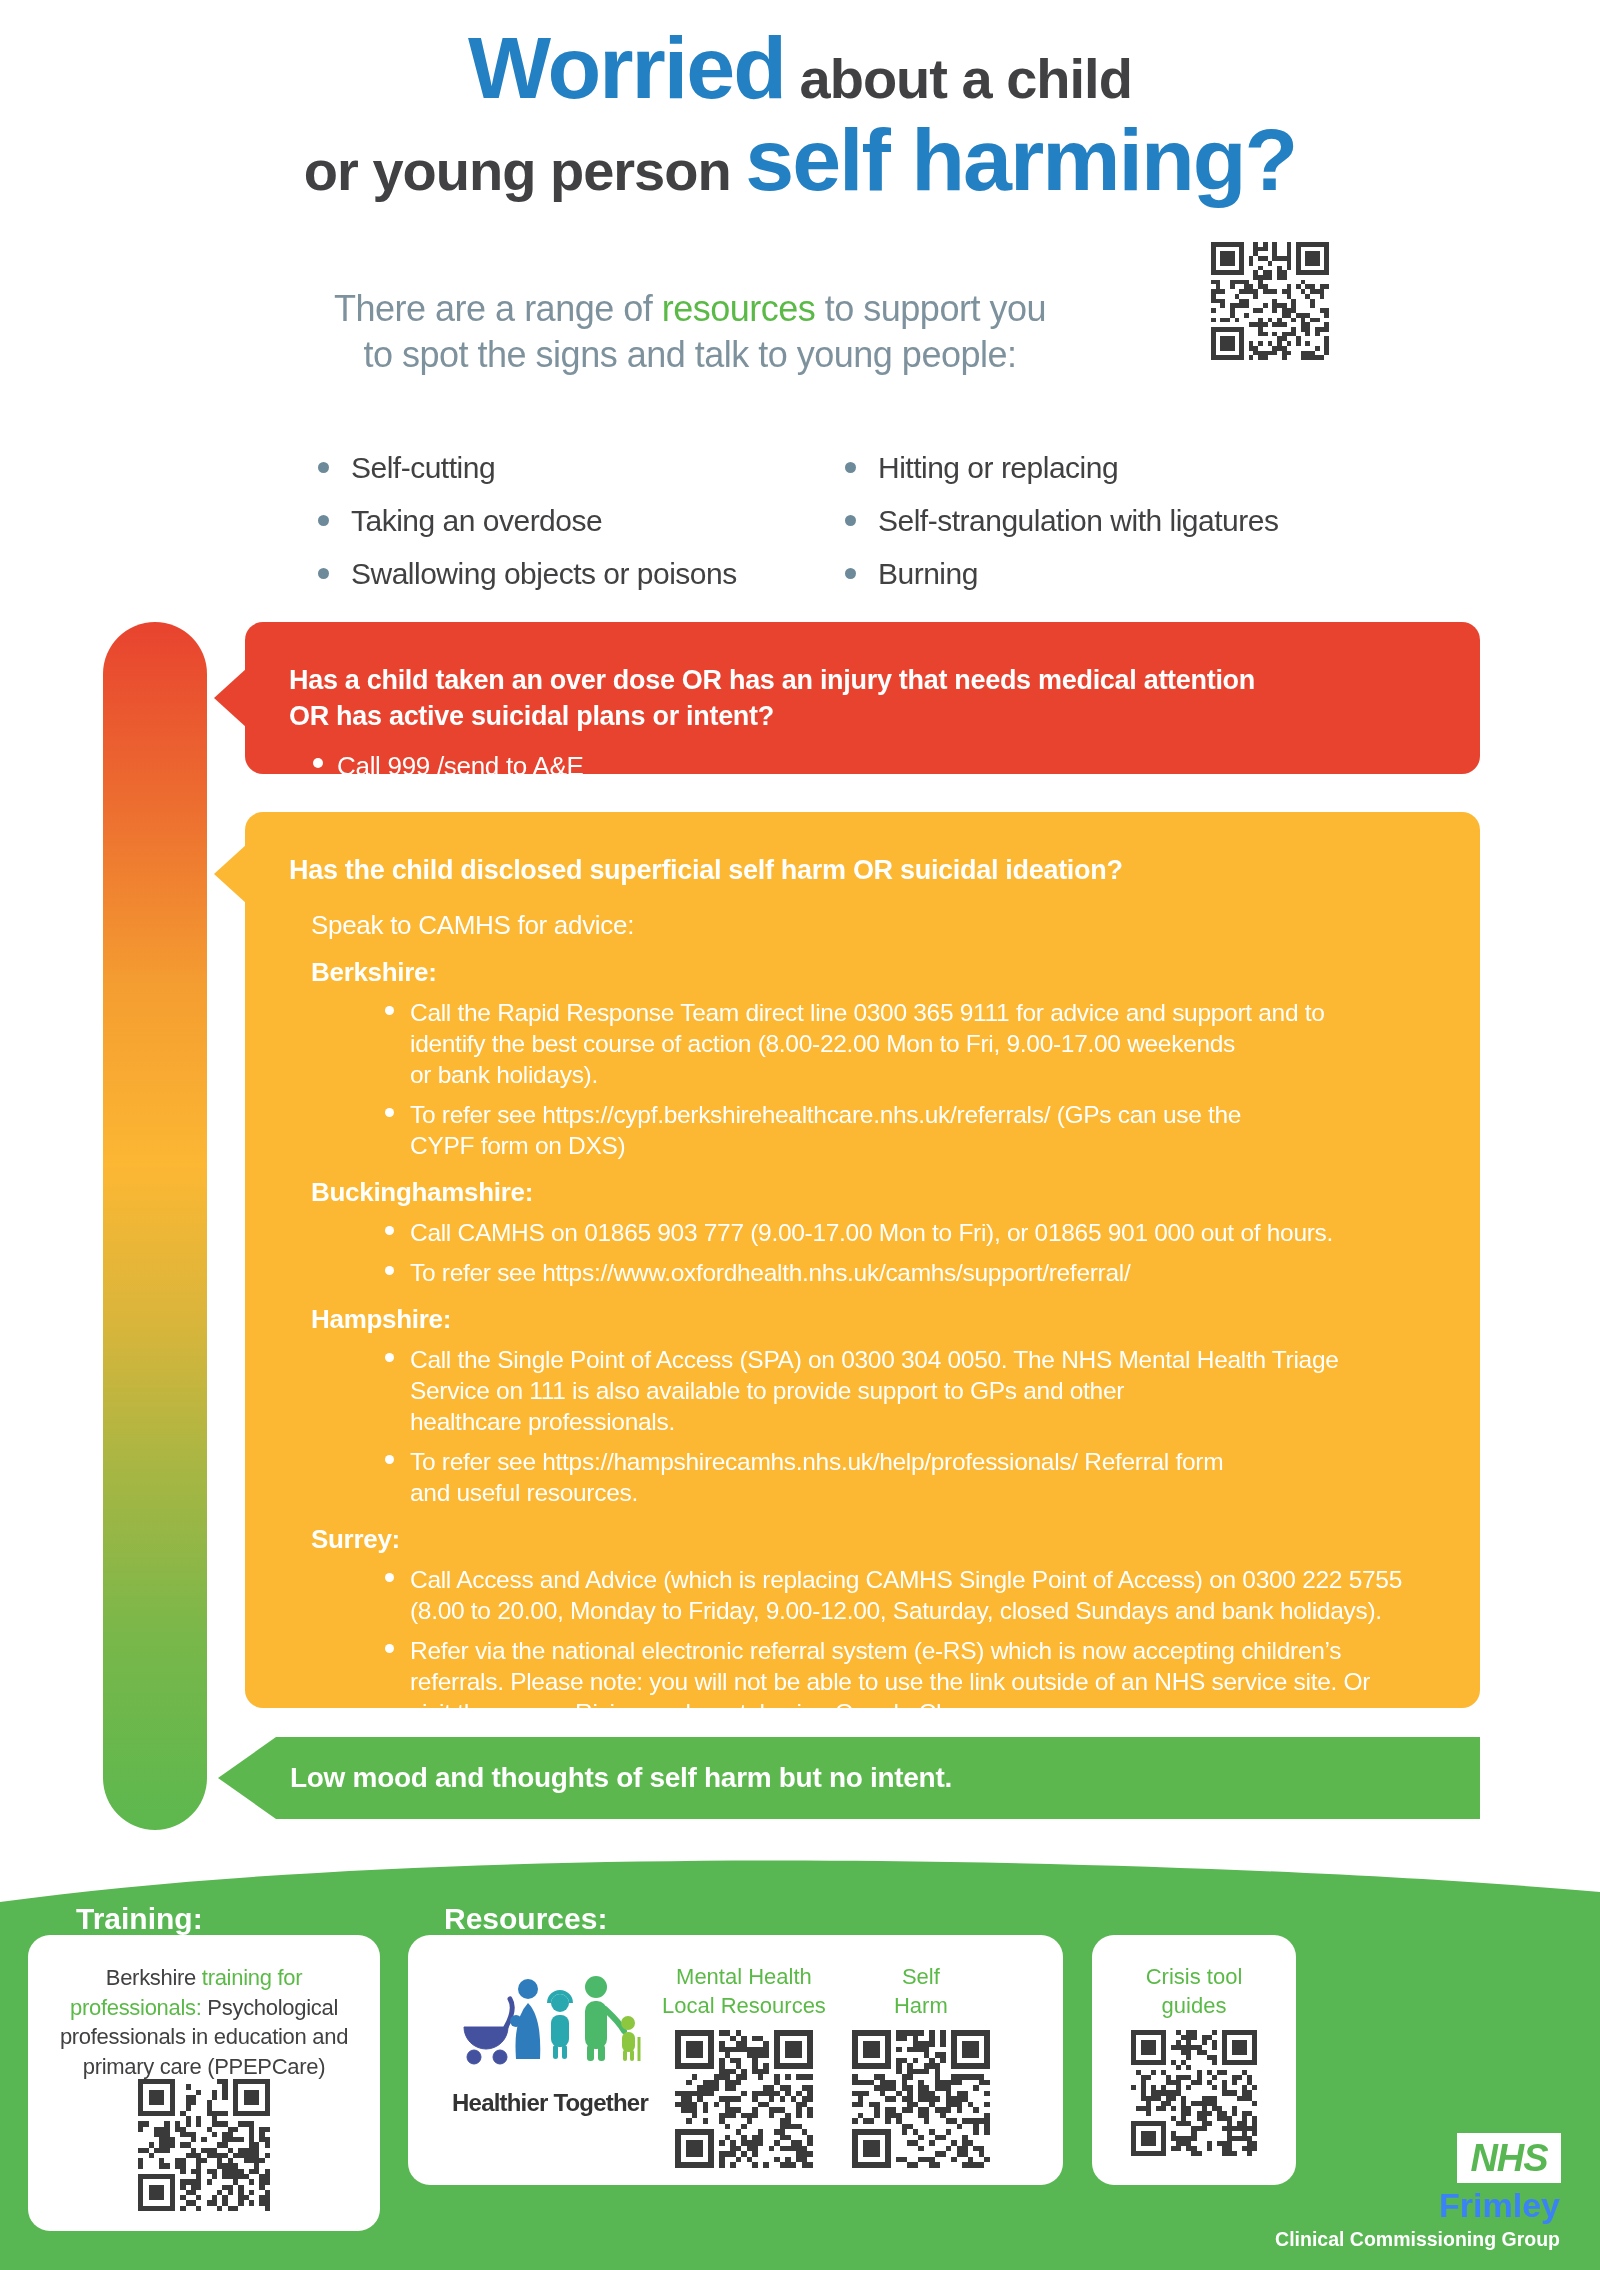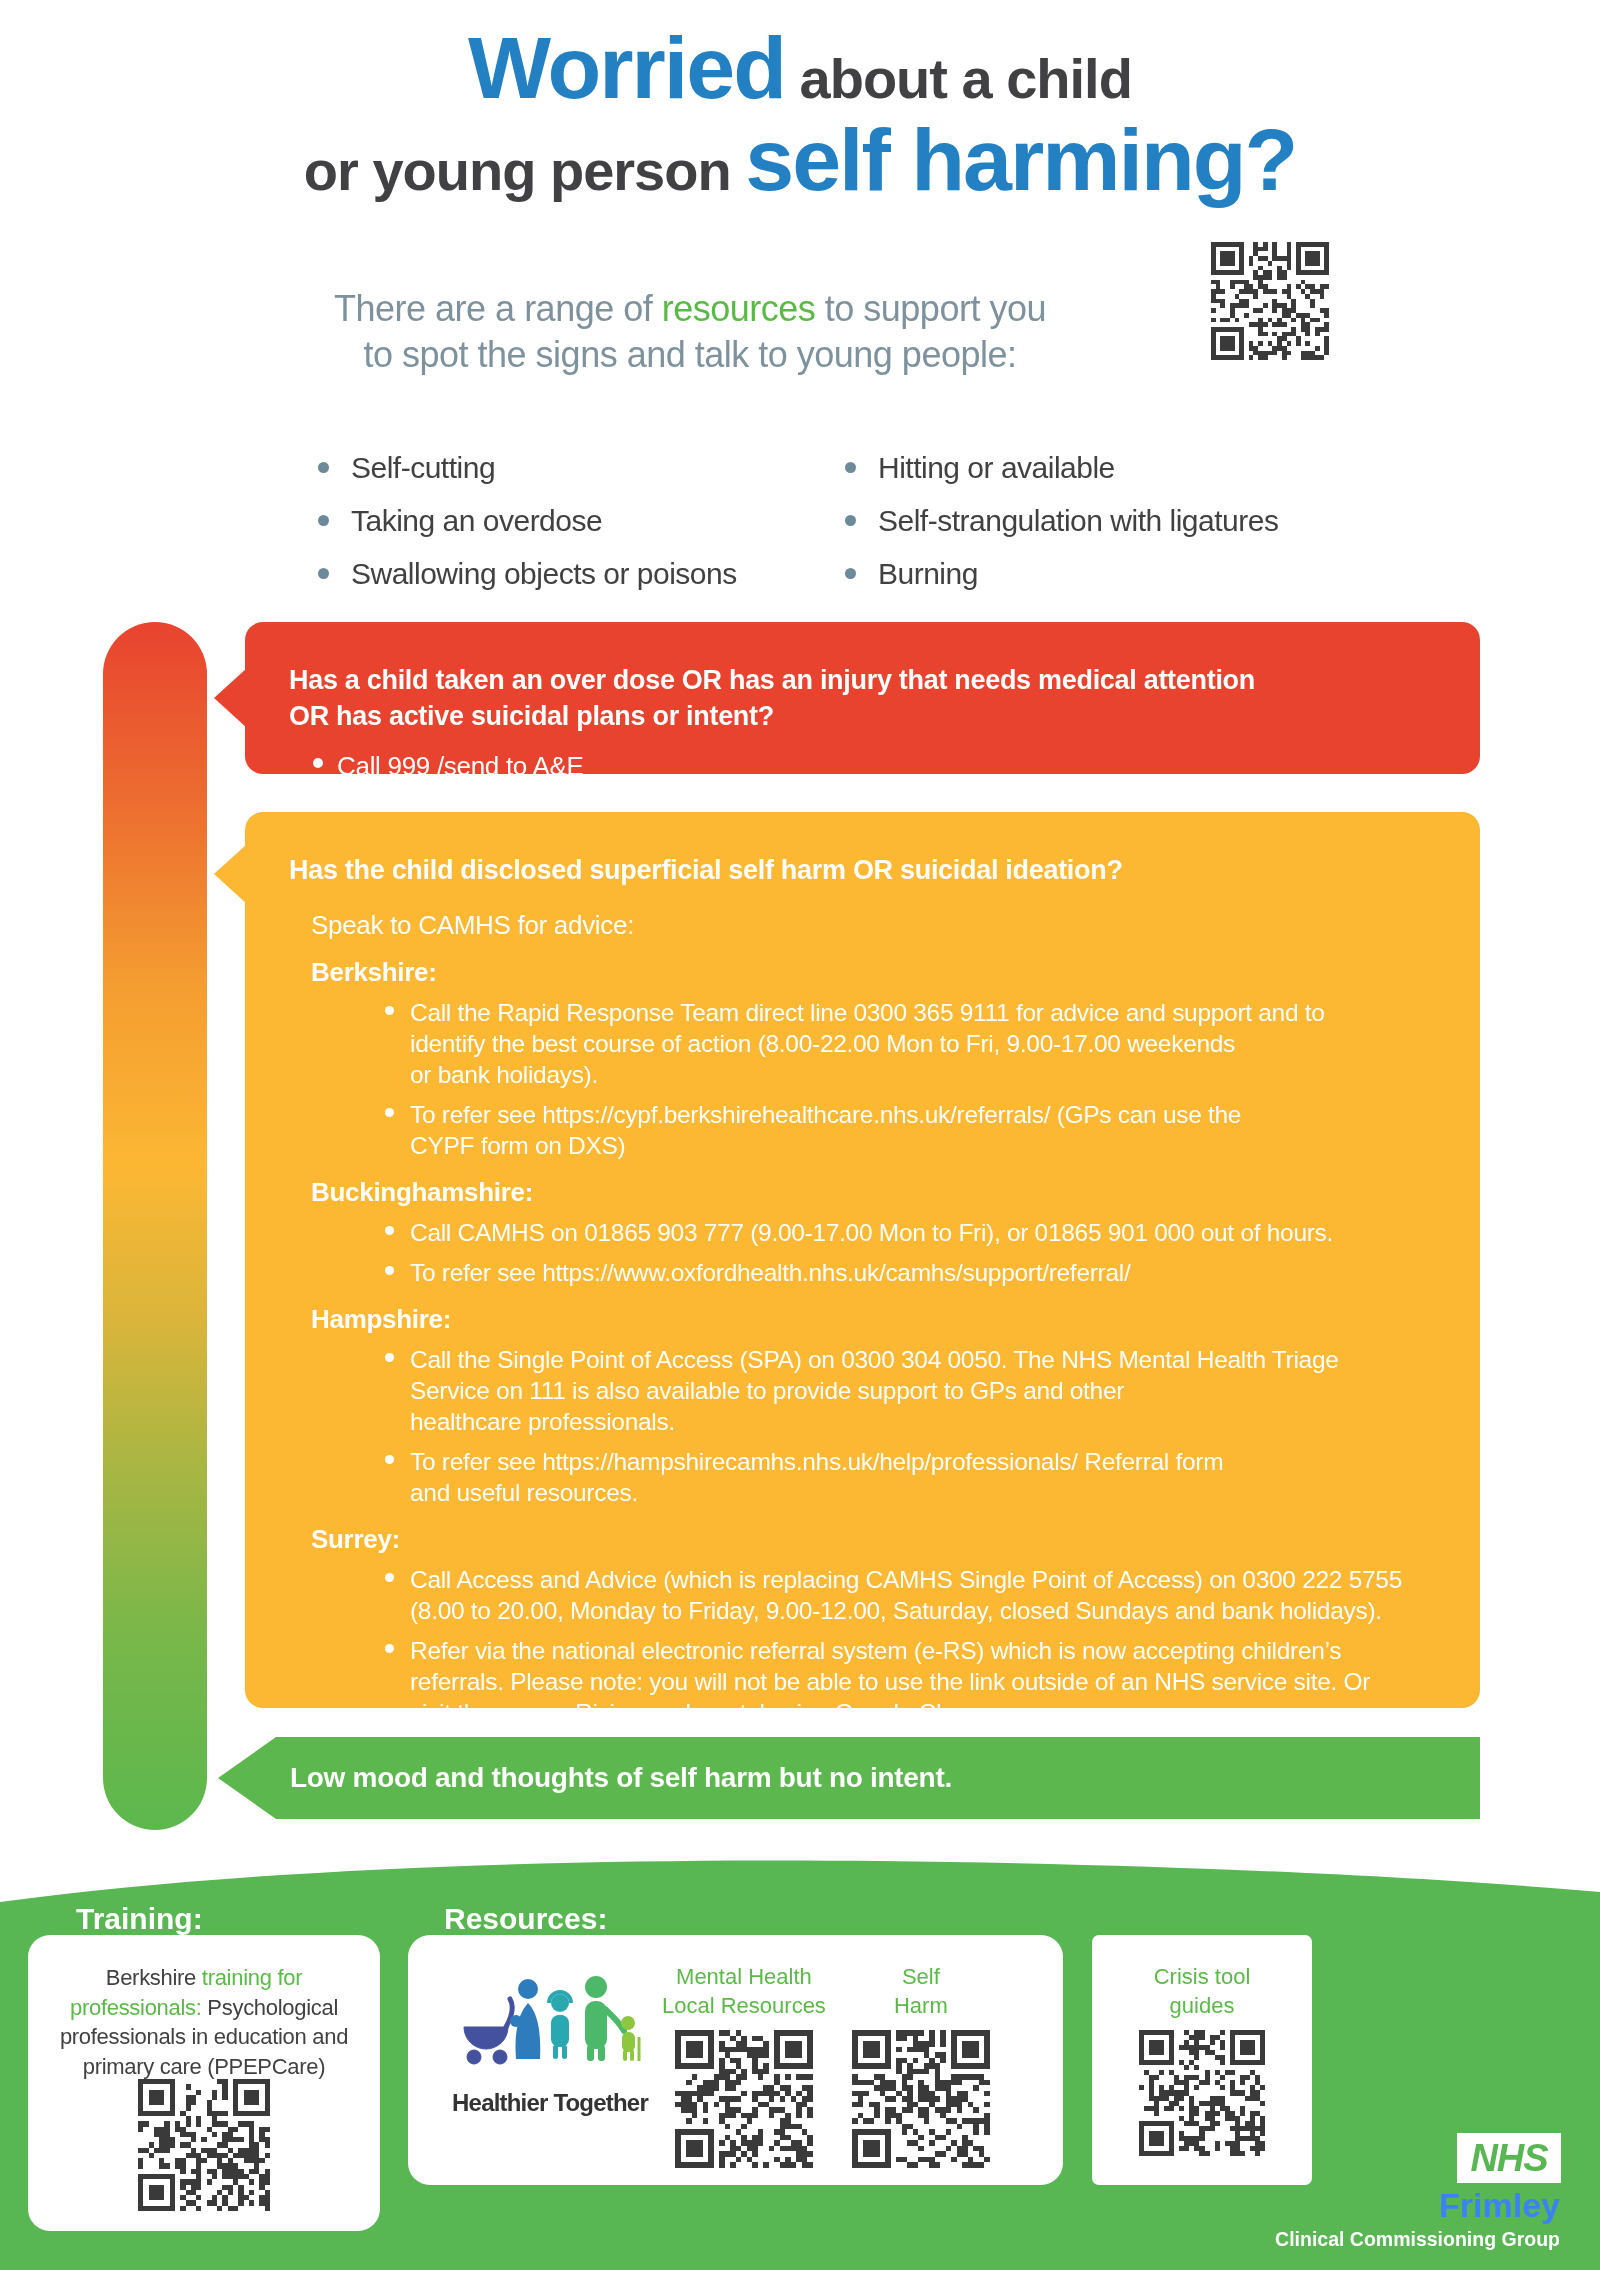--- a/index.html
+++ b/index.html
@@ -54,21 +54,21 @@
     display:flex; align-items:center;}
   .box-green p{margin:0 0 0 72px; font-size:28px; font-weight:bold; letter-spacing:-0.3px;}
   
   .footer{position:absolute; left:0; top:1858px; width:1600px; height:412px;}
   .footer svg.wave{position:absolute; left:0; top:0;}
   .f-label{position:absolute; top:32px; margin:12px; color:#fff; font-size:30px; font-weight:bold;text-align:center;}
   .f-label.training{left:64px;} .f-label.resources{left:432px;}
   .fcard{position:absolute; top:77px; background:#fff; border-radius:22px;}
   .card-training{left:28px; width:352px; height:296px;}
   .card-resources{left:408px; width:655px; height:250px;}
-  .card-crisis{left:1092px; width:220px; height:250px;border-radius:7px;}
+  .card-crisis{left:1092px; width:204px; height:250px;}
   .training-text{margin:28px 18px 0 18px; text-align:center; font-size:22px; line-height:1.35;
     color:var(--dark); white-space:pre-line; letter-spacing:-0.3px;}
   .training-text .green{color:var(--green);}
   .qr-training{position:absolute; left:110px; top:144px; width:132px; height:132px;}
   .ht-logo{position:absolute; left:22px; top:36px; width:240px; text-align:center;}
   .ht-name{margin:4px 0 0 0; font-size:24px; font-weight:bold; color:#333; letter-spacing:-0.8px;}
   .res-items{position:absolute; left:254px; top:20px; display:flex; gap:26px;}
   .res-item{text-align:center;}
   .res-label{margin:8px 0 10px 0; color:var(--green); font-size:22px; line-height:1.3; white-space:pre-line;}
   .res-item .qr{width:138px; height:138px; margin:0 auto;}
@@ -301,21 +301,21 @@
       </svg>
     </div>
 
 
   <ul class="examples ex-left" id="examples-left">
       <li><span class="exdot"></span><span>Self-cutting</span></li>
       <li><span class="exdot"></span><span>Taking an overdose</span></li>
       <li><span class="exdot"></span><span>Swallowing objects or poisons</span></li>
     </ul>
   <ul class="examples ex-right" id="examples-right">
-      <li><span class="exdot"></span><span>Hitting or available</span></li>
+      <li><span class="exdot"></span><span>Hitting or replacing</span></li>
       <li><span class="exdot"></span><span>Self-strangulation with ligatures</span></li>
       <li><span class="exdot"></span><span>Burning</span></li>
     </ul>
 
   <div class="grad-bar"></div>
 
   <section class="cbox box-red">
     <div class="tail"></div>
     <p class="chead">Has a child taken an over dose OR has an injury that needs medical attention
 OR has active suicidal plans or intent?</p>

